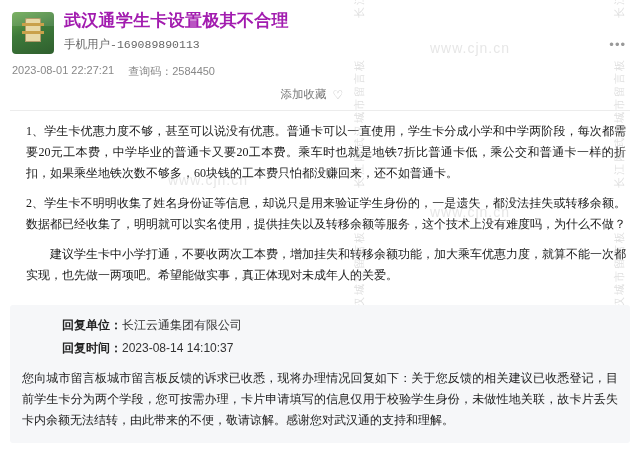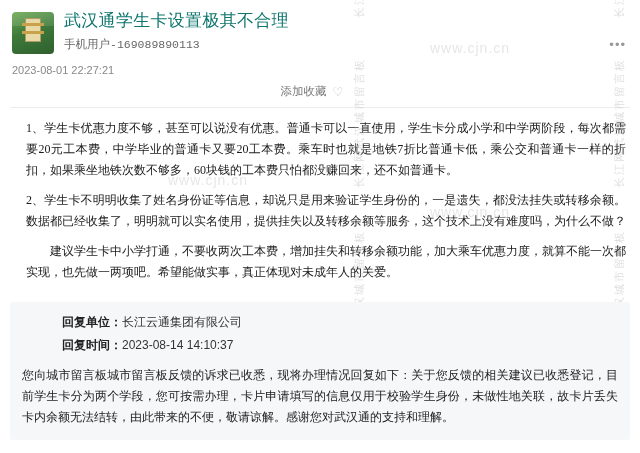--- a/index.html
+++ b/index.html
@@ -96,22 +96,22 @@
     left: 0; top: 0; right: 0; height: 14px;
     background: rgba(255,255,255,0.12);
   }
   .head-text {
     margin-left: 10px;
     flex: 1 1 auto;
     min-width: 0;
   }
   .title {
     font-size: 17px;
-    font-weight: normal;
-    color: #0f766e;
+    font-weight: bold;
+    color: #a21caf;
     line-height: 22px;
     margin: 0 0 5px 0;
     letter-spacing: 0.3px;
   }
   .subline {
     display: flex;
     align-items: center;
     font-size: 11.5px;
     color: #666;
   }
@@ -224,20 +224,21 @@
       <div class="subline">
         <span class="user">手机用户-</span>
           <span class="user">169089890113</span>
         <span class="dots">•••</span>
       </div>
     </div>
   </div>
 
   <div class="meta-row">
     <span>2023-08-01 22:27:21</span>
+    <span><span>查询码：</span><span>2584450</span></span>
   </div>
 
   <div class="collect-row">
     <span>添加收藏</span>
     <span class="heart">♡</span>
   </div>
 
   <div class="divider"></div>
 
   <div class="content">

